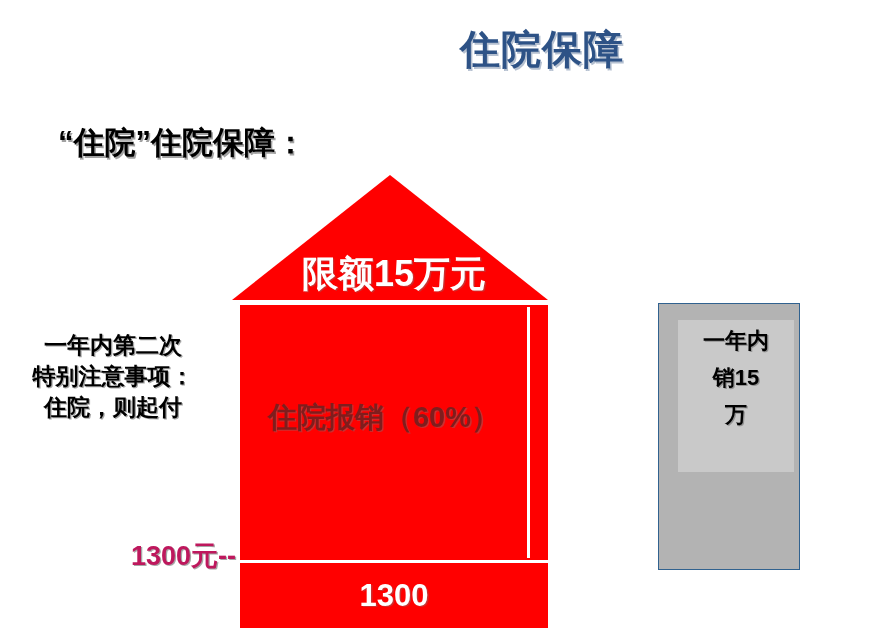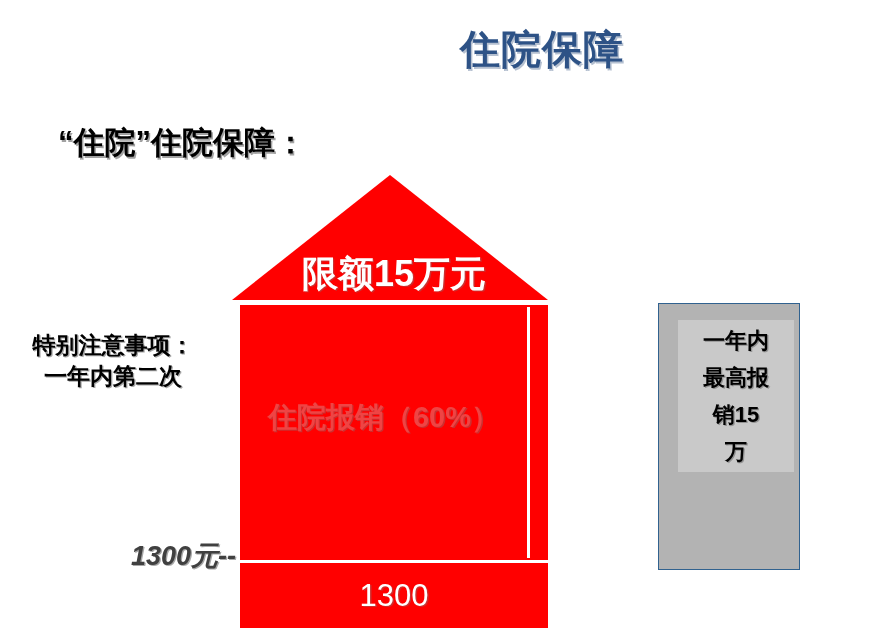--- a/index.html
+++ b/index.html
@@ -66,23 +66,22 @@
   
   .deductible-label {
     position: absolute;
     left: 4px;
     top: 538px;
     width: 232px;
     text-align: right;
     font-size: 27px;
     font-weight: bold;
     line-height: 37px;
-    color: #404040;
+    color: #be185d;
     text-shadow: 1.3px 1.3px 0 rgba(130,130,130,0.7);
-    font-style: italic;
   }
   .deductible-label .line-2 {
     text-align: center;
     padding-right: 4px;
   }
 
   
   #house {
     position: absolute;
     left: 0;
@@ -106,33 +105,33 @@
   }
 
   .body-label {
     position: absolute;
     left: 240px;
     top: 398px;
     width: 288px;
     text-align: center;
     font-size: 29px;
     font-weight: bold;
-    color: #ef4444;
+    color: #7f1d1d;
     text-shadow: 1.4px 1.4px 0 rgba(190,60,60,0.8);
     white-space: nowrap;
   }
 
   .base-label {
     position: absolute;
     left: 240px;
     top: 578px;
     width: 308px;
     text-align: center;
     font-size: 31px;
-    font-weight: normal;
+    font-weight: bold;
     color: #ffffff;
     text-shadow: 1.4px 1.4px 0 rgba(190,60,60,0.8);
     white-space: nowrap;
   }
 
   
   .gray-panel {
     position: absolute;
     left: 658px;
     top: 303px;
@@ -166,22 +165,23 @@
 </head>
 <body>
 
 <div id="slide">
 
   <div class="slide-title">住院保障</div>
 
   <div class="subtitle">“住院”住院保障：</div>
 
   <div class="left-note">
+    <div>一年内第二次</div>
     <div>特别注意事项：</div>
-    <div>一年内第二次</div>
+    <div>住院，则起付</div>
   </div>
 
   <div class="deductible-label">
     <div class="line-1">1300元--</div>
   </div>
 
   <svg id="house" viewBox="0 0 887 643">
 
     <polygon points="390,175 548,300 232,300" fill="#ff0000"></polygon>
 
@@ -195,18 +195,17 @@
   <div class="roof-label">限额15万元</div>
 
   <div class="body-label">住院报销（60%）</div>
 
   <div class="base-label">1300</div>
 
   <div class="gray-panel"></div>
   <div class="gray-inner"></div>
   <div class="gray-text">
     <div>一年内</div>
-    <div>最高报</div>
     <div>销15</div>
     <div>万</div>
   </div>
 
 </div>
 
 </body></html>

